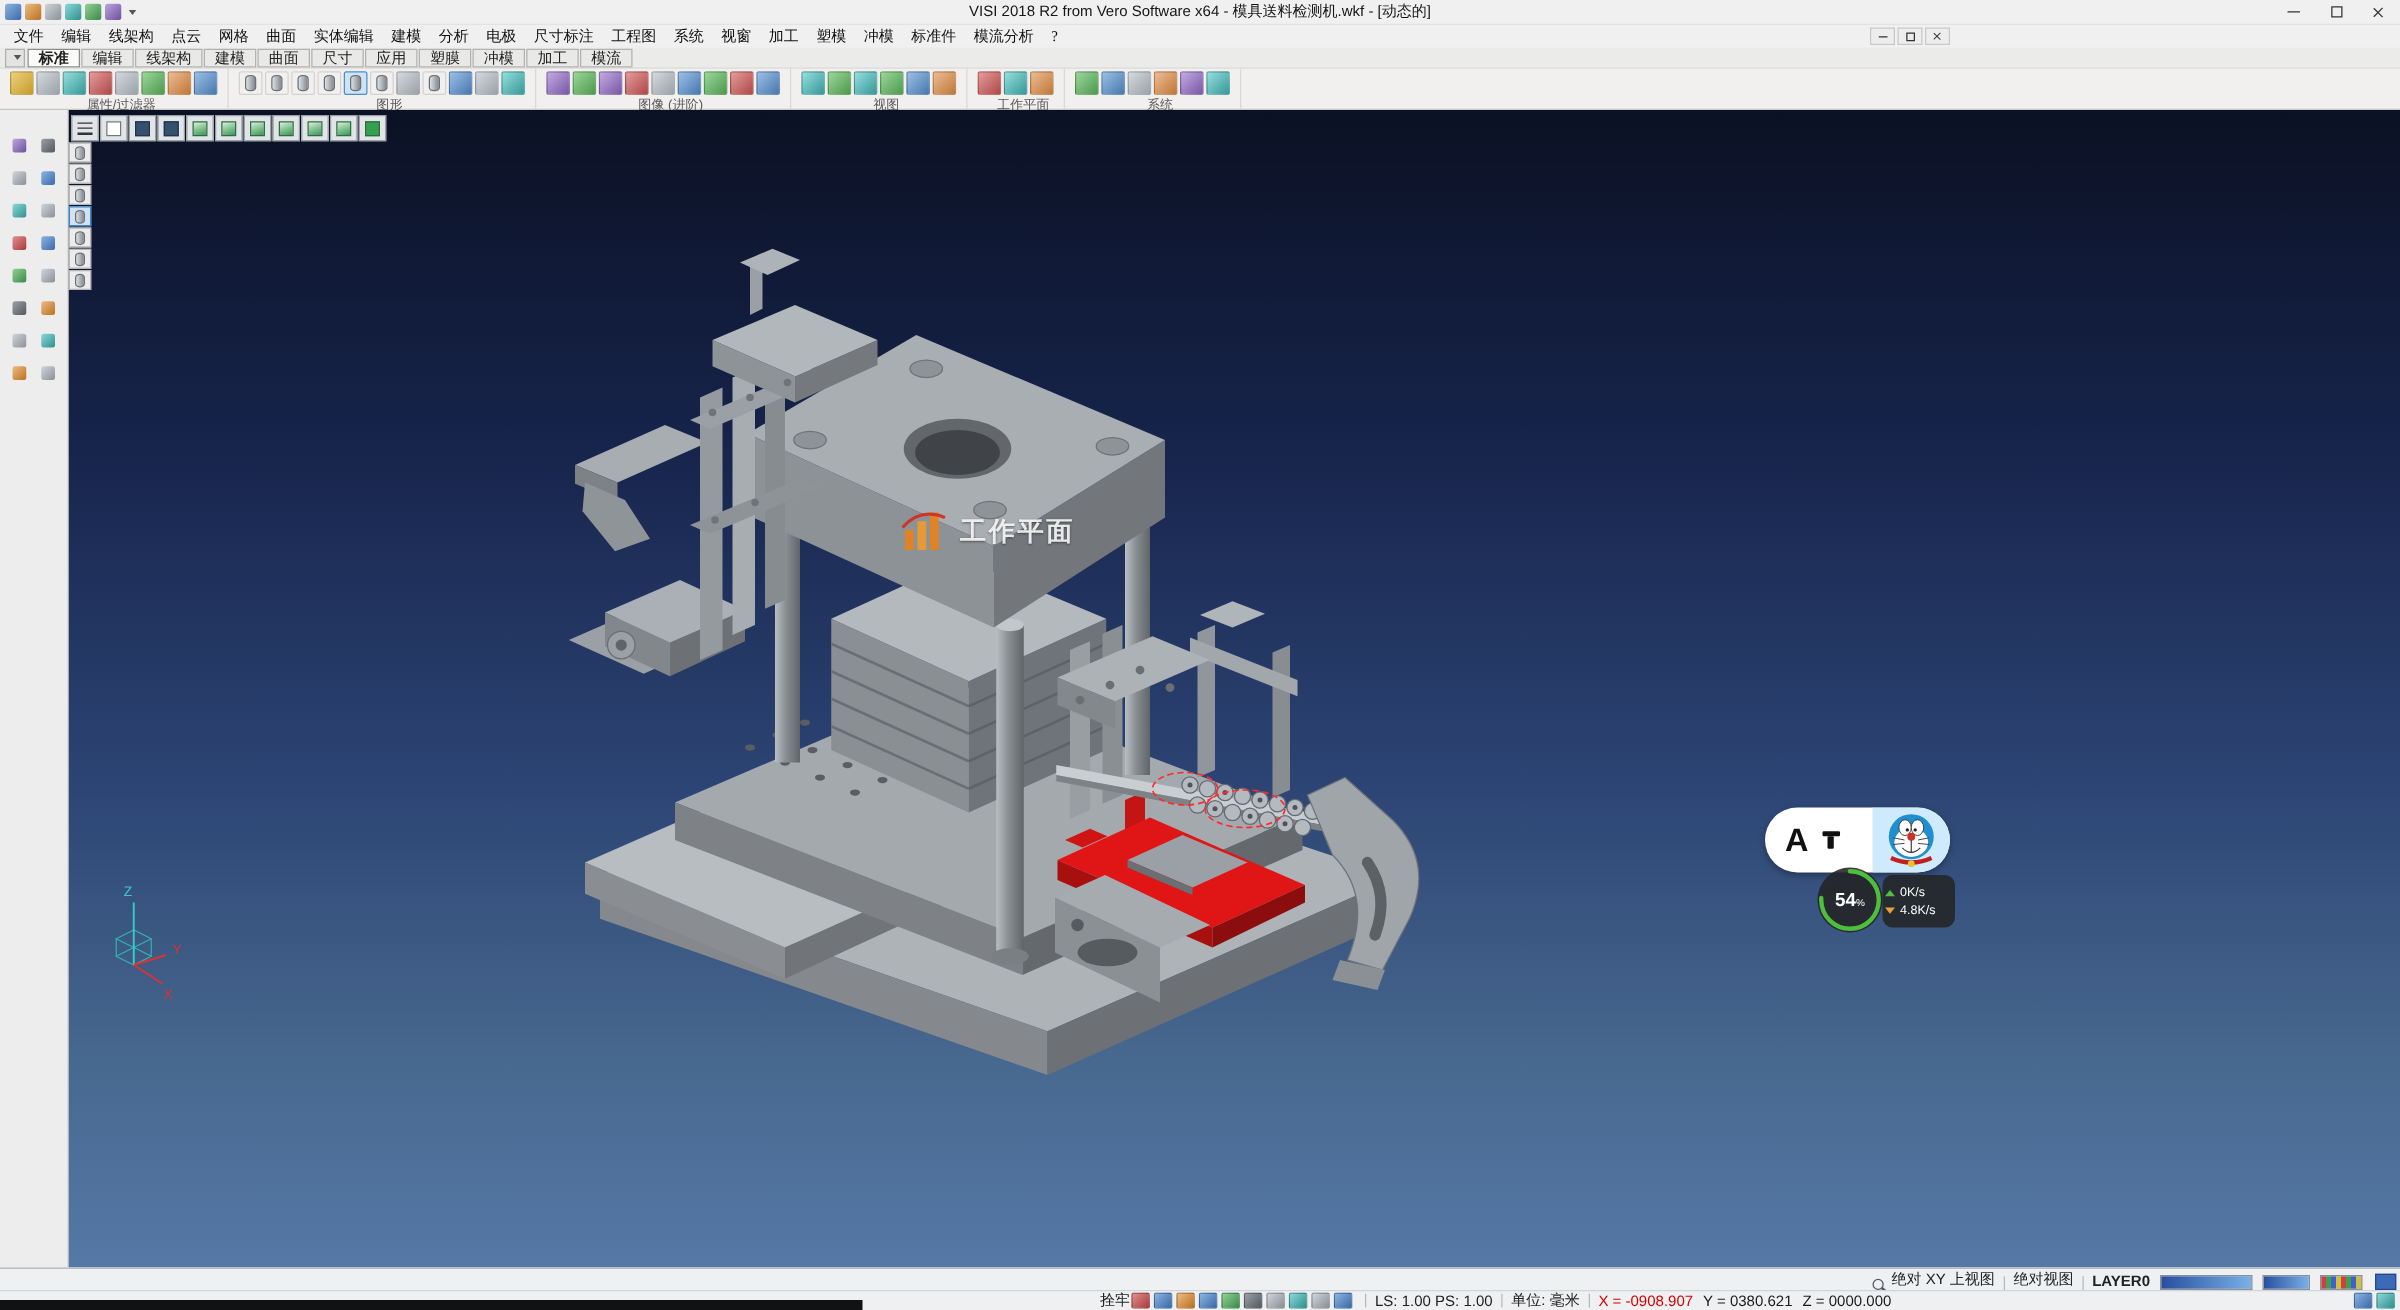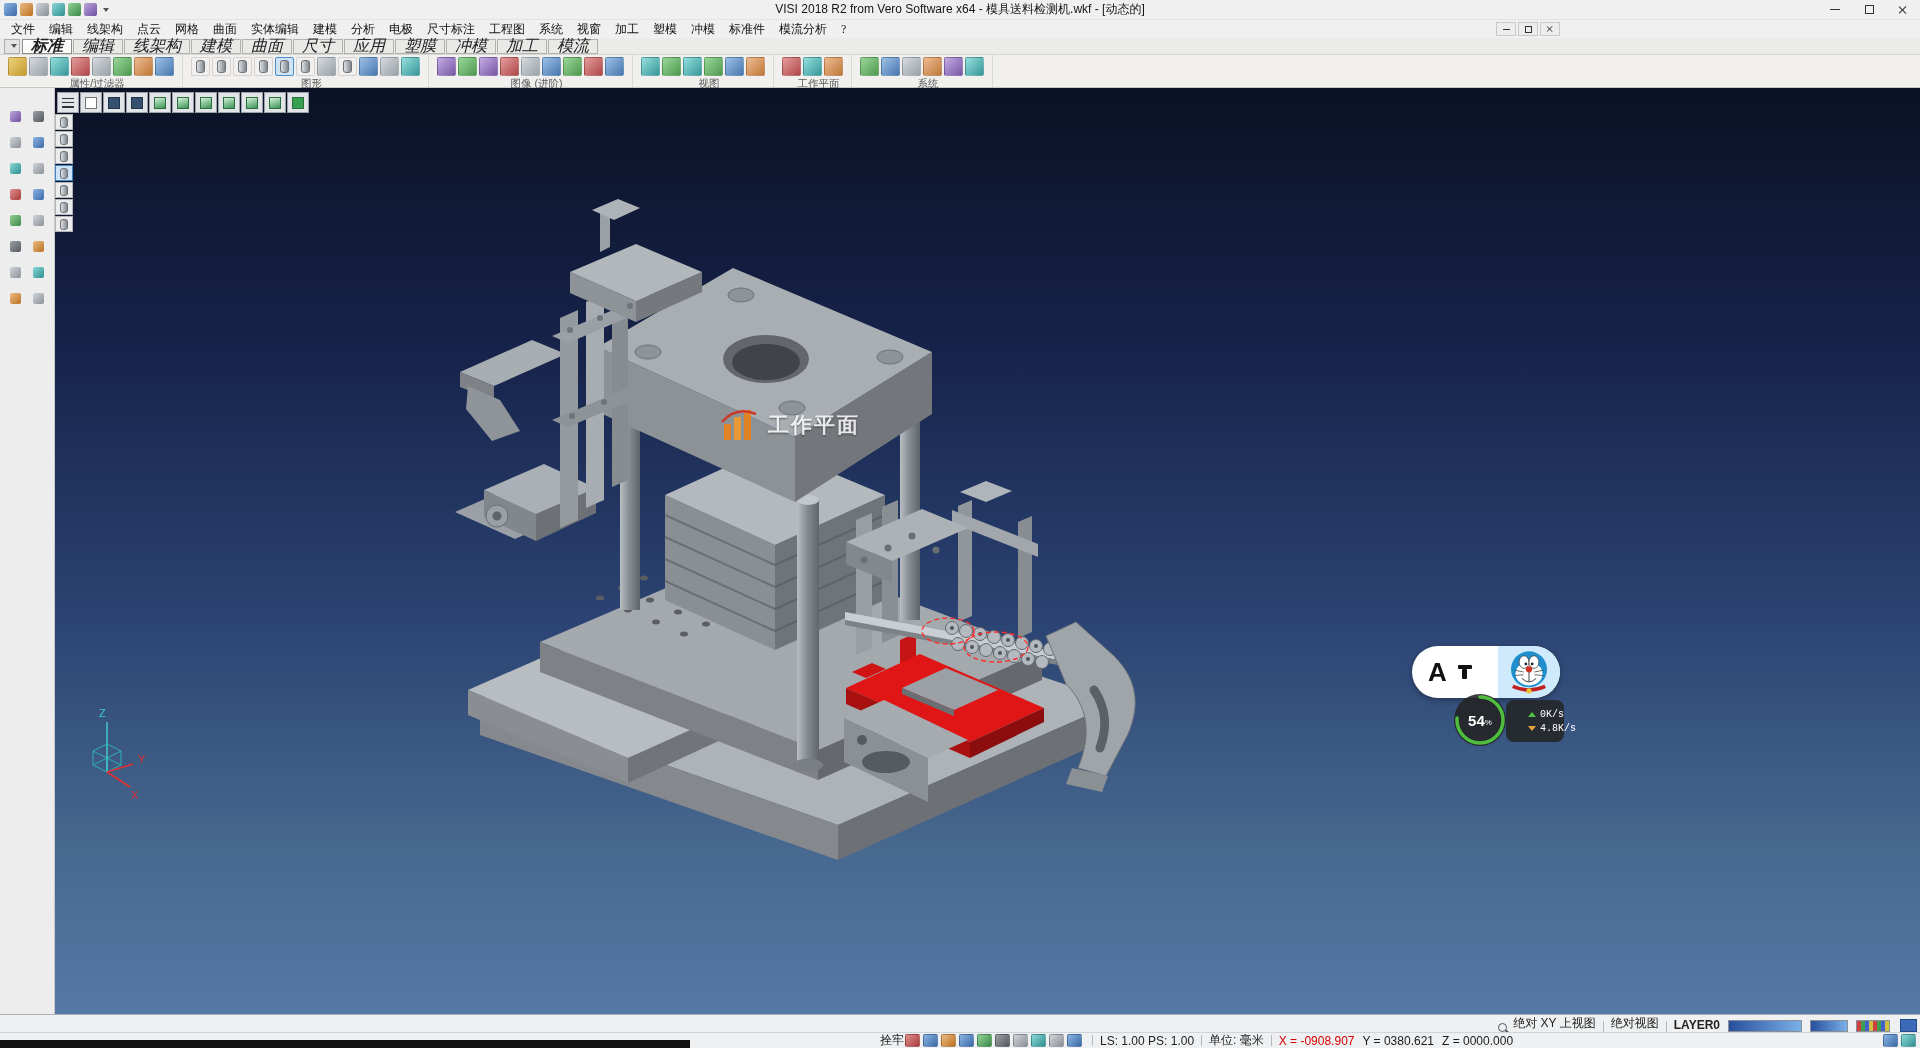--- a/index.html
+++ b/index.html
@@ -27,21 +27,21 @@
   .mdi-controls { margin-left:auto; display:flex; gap:2px; padding-right:360px; }
   .mdi-btn { width:20px; height:14px; display:flex; align-items:center; justify-content:center; border:1px solid #c9c9c9; background:#ededed; }
   .mdi-btn .g-min { width:7px; height:1px; }
   .mdi-btn .g-max { width:7px; height:7px; border-width:1px; }
   .mdi-btn .g-x { transform:scale(0.75); }
 
   
   .tabbar { position:absolute; top:38px; left:0; right:0; height:17px; background:#ebebe9; display:flex; align-items:center; border-bottom:1px solid #d7d7d5; }
   .tab-drop { width:16px; height:15px; margin:0 2px 0 4px; border:1px solid #aeaeae; background:#e4e4e2; display:flex; align-items:center; justify-content:center; }
   .tabs { display:flex; height:15px; }
-  .tab { padding:0 8px; font-size:16px; color:#222; border:1px solid #b2b2b0; background:#e9e9e7; margin-right:1px; display:flex; align-items:center; cursor:default;font-style:italic; }
+  .tab { padding:0 8px; font-size:12px; color:#222; border:1px solid #b2b2b0; background:#e9e9e7; margin-right:1px; display:flex; align-items:center; cursor:default; }
   .tab.active { background:#fbfbfa; font-weight:bold; border-color:#8d8d8b; box-shadow:inset 0 1px 0 #fff; }
 
   
   .toolbar { position:absolute; top:55px; left:0; right:0; height:33px; background:#f1f0ee; border-bottom:1px solid #c6c6c4; display:flex; }
   .tgroup { display:flex; flex-direction:column; align-items:center; padding:2px 8px 0; border-right:1px solid #d8d8d6; }
   .tgroup-icons { display:flex; align-items:center; gap:2px; height:20px; }
   .tgroup-label { font-size:10.5px; color:#5a5a5a; margin-top:1px; white-space:nowrap;margin-left:12px; }
   .ic { width:19px; height:19px; border:1px solid rgba(0,0,0,0.12); border-radius:2px; display:inline-flex; align-items:center; justify-content:center; }
   .ic.sel { background:#cfe3f6 !important; border-color:#4a8fcb; }
   .i-a { background:linear-gradient(135deg,#ecd27c,#c79a2e); }
@@ -91,21 +91,21 @@
   
   .dora-pill { position:absolute; left:1357px; top:558px; width:148px; height:52px; background:#ffffff; border-radius:26px; display:flex; align-items:center; box-shadow:0 2px 6px rgba(0,0,0,0.35); overflow:hidden; }
   .dora-a { font-size:26px; font-weight:bold; color:#111; margin-left:16px; }
   .t-icon { width:16px; height:16px; position:relative; margin-left:10px; }
   .t-icon::before { content:""; position:absolute; top:1px; left:1px; width:14px; height:4px; background:#111; border-radius:1px; }
   .t-icon::after { content:""; position:absolute; top:5px; left:5.5px; width:5px; height:10px; background:#111; border-radius:1px; }
   .pill-right { margin-left:auto; width:62px; height:52px; background:#cfeafc; border-radius:0 26px 26px 0; display:flex; align-items:center; justify-content:center; }
   .ring { position:absolute; left:1397px; top:604px; width:56px; height:56px; }
   .ring .pct { position:absolute; inset:0; display:flex; align-items:center; justify-content:center; color:#fff; font-size:15px; font-weight:bold; }
   .ring .pct small { font-size:8px; font-weight:normal; margin-top:4px; }
-  .spd { position:absolute; left:1451px; top:612px; width:58px; height:42px; background:rgba(35,35,35,0.85); border-radius:8px; display:flex; flex-direction:column; justify-content:center; gap:3px; padding-left:22px;font-family:Liberation Mono, monospace; }
+  .spd { position:absolute; left:1451px; top:612px; width:58px; height:42px; background:rgba(35,35,35,0.85); border-radius:8px; display:flex; flex-direction:column; justify-content:center; gap:3px; padding-left:2px; }
   .spd-row { display:flex; align-items:center; gap:4px; color:#fff; font-size:10px; }
   .arr { width:0; height:0; border-left:4px solid transparent; border-right:4px solid transparent; }
   .arr.up { border-bottom:5px solid #4fc041; }
   .arr.dn { border-top:5px solid #e8a23c; }
 
   
   .status1 { position:absolute; top:1014px; left:0; width:100%; height:18px; background:#eef0f2; border-top:1px solid #a8b0b8; display:flex; align-items:flex-end; font-size:12px; color:#222; }
   .status2 { position:absolute; top:1032px; left:0; width:100%; height:16px; background:#eef0f2; border-top:1px solid #d0d5da; display:flex; align-items:center; font-size:12px; color:#222; }
   .spacer { flex:1; }
   .sep { width:1px; height:11px; background:#b4b9be; margin:0 7px; }

